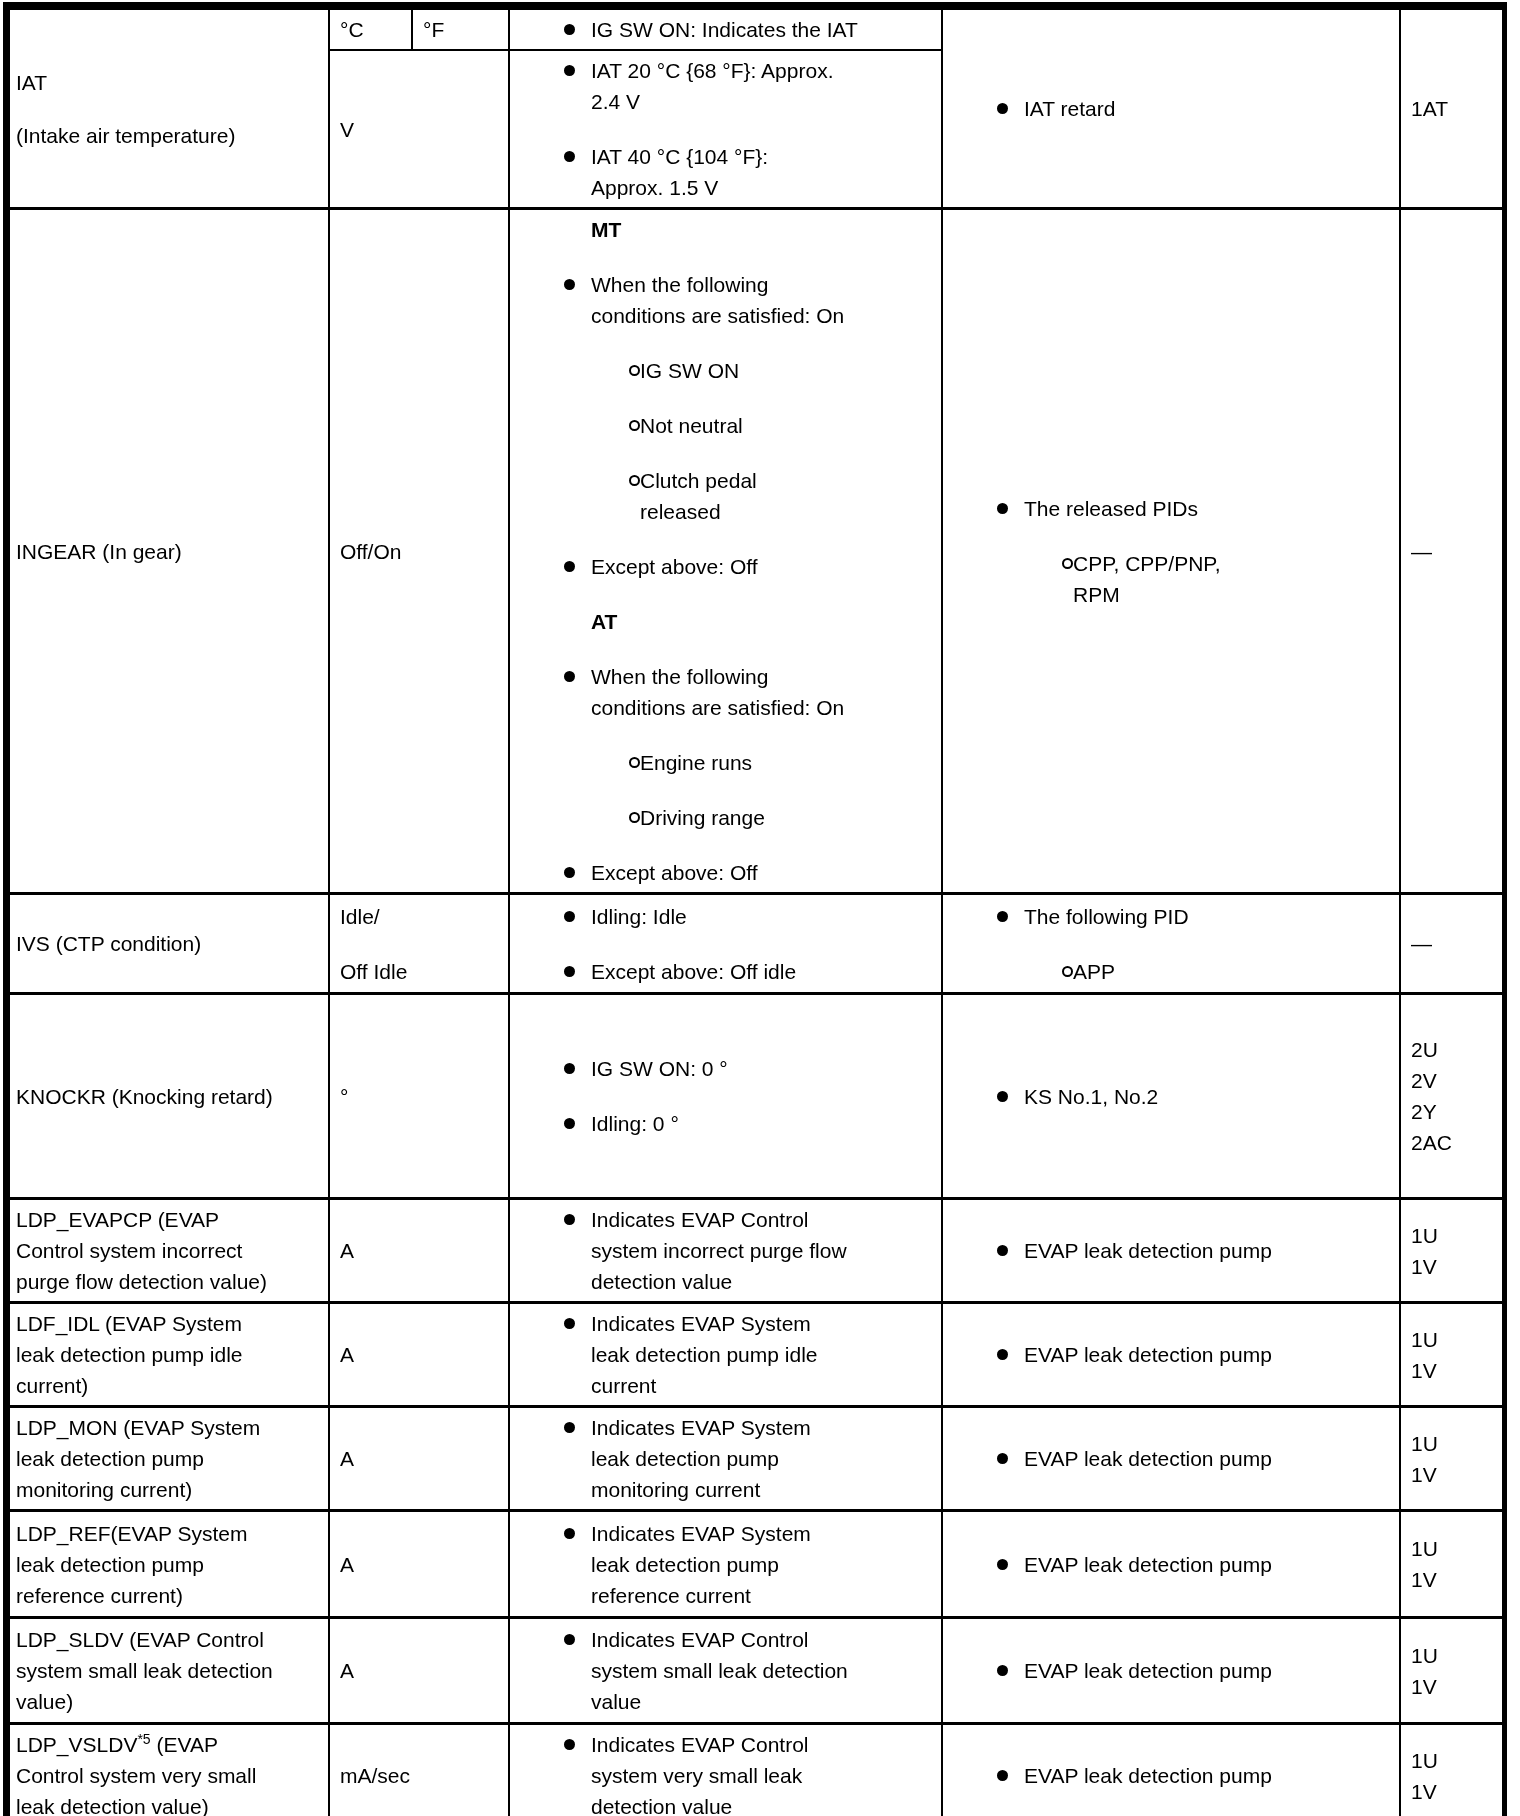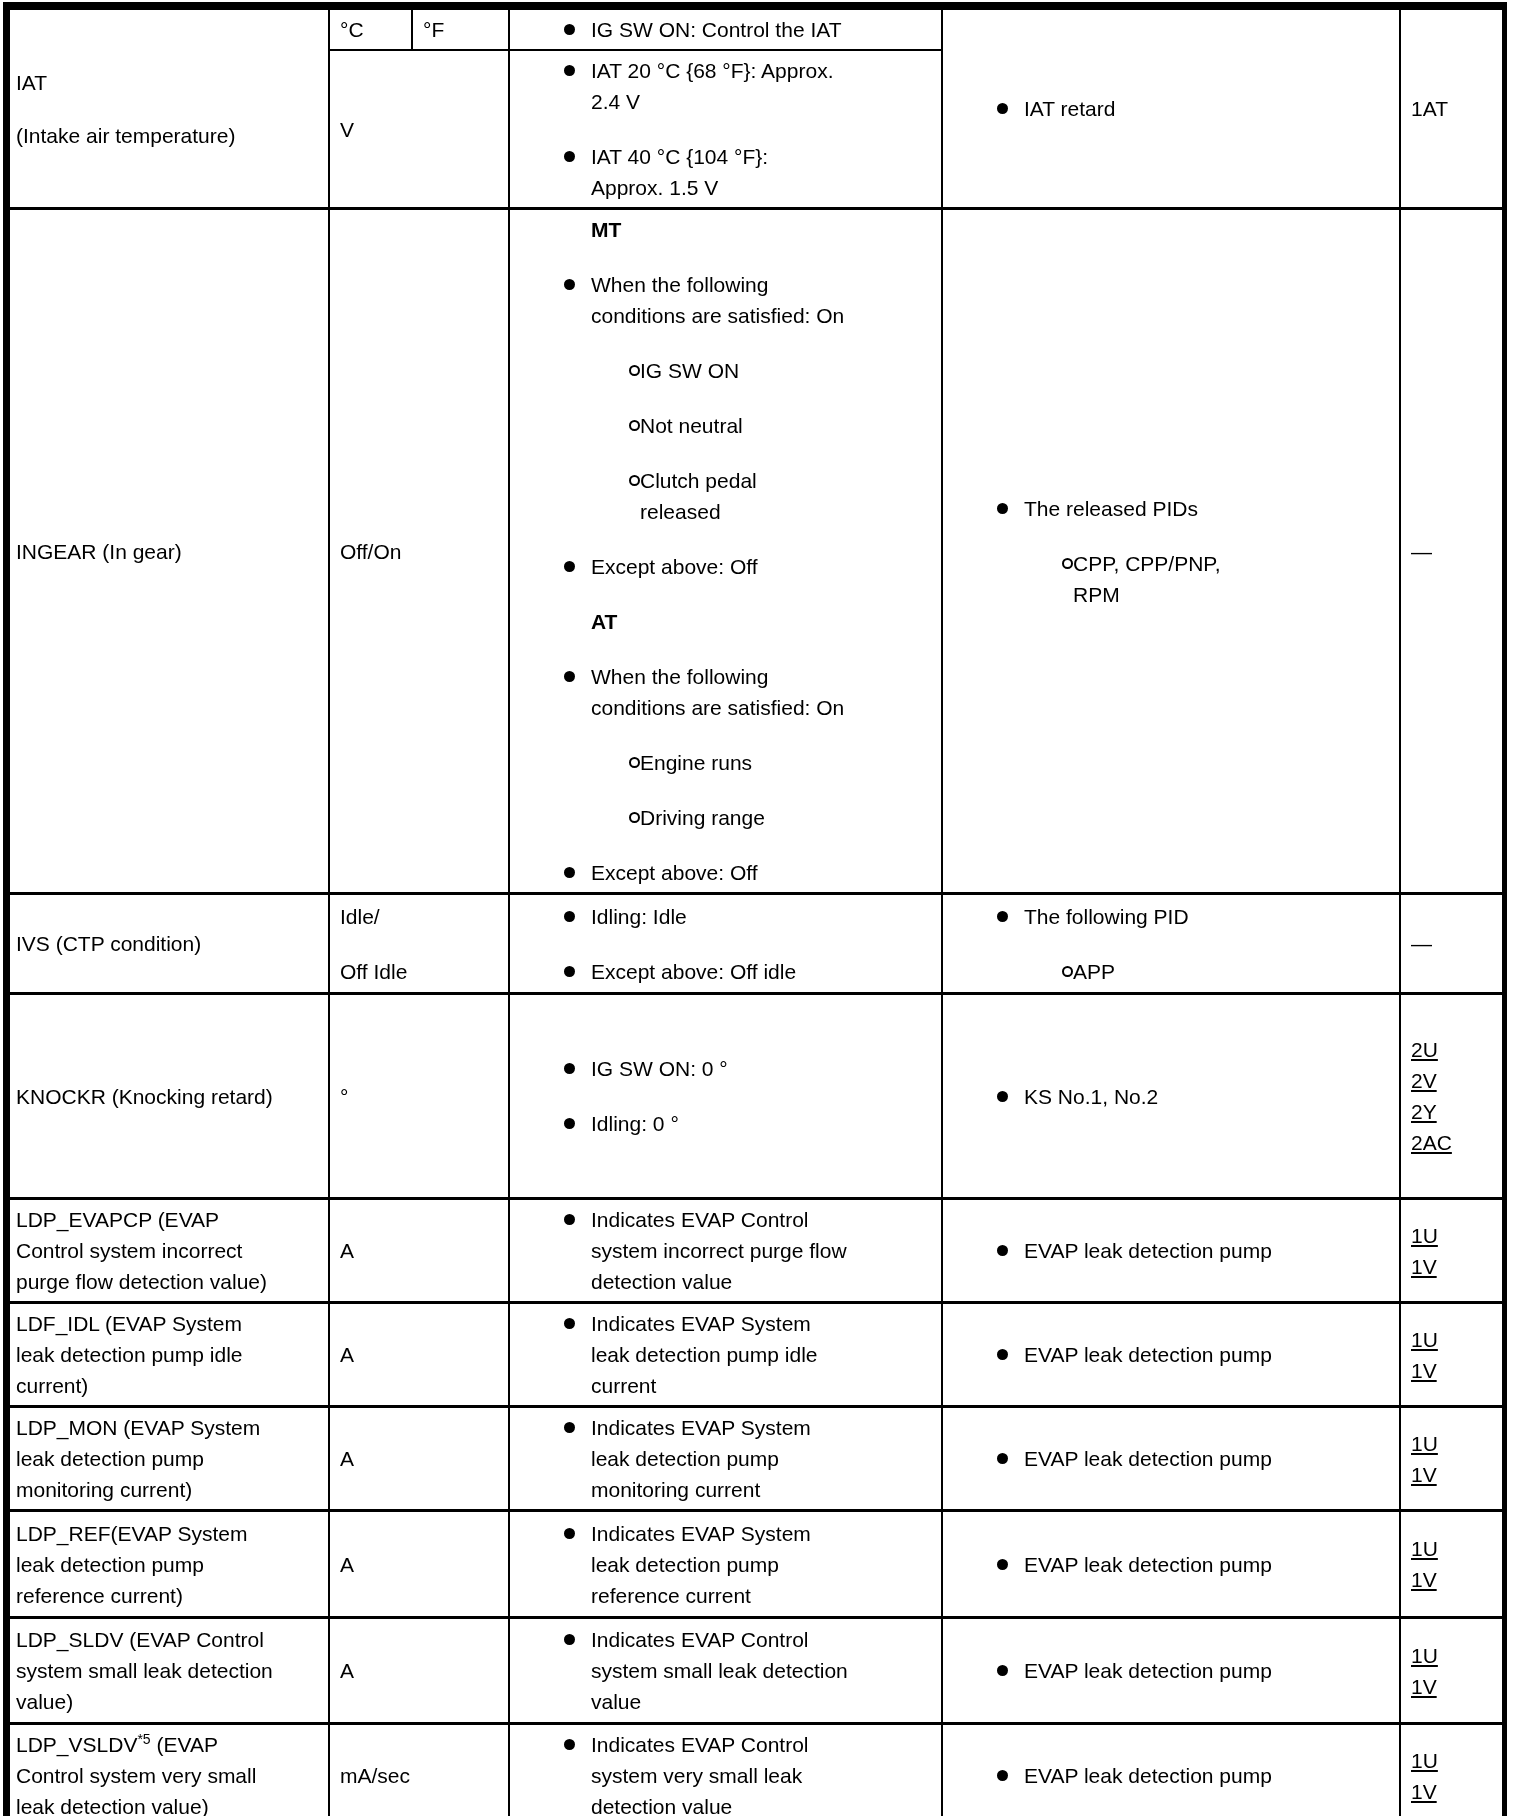--- a/index.html
+++ b/index.html
@@ -20,21 +20,21 @@
     font-size:21px;
     line-height:31px;
     overflow:hidden;
   }
   tr.major > td { border-top-width:3px; }
   .vbox { display:flex; flex-direction:column; justify-content:center; height:100%; box-sizing:border-box; }
   .namecell { row-gap:22px; padding:2px 4px 2px 6px; }
   .unitcell { row-gap:24px; padding:2px 4px 2px 10px; }
   .termcell { padding:2px 4px 2px 10px; }
   .termcell.center { row-gap:28px; }
-  .termcell.spread { justify-content:flex-start; padding-top:12px; padding-bottom:12px;text-decoration:underline; }
+  .termcell.spread { justify-content:flex-start; padding-top:12px; padding-bottom:12px; }
   .listcell { row-gap:24px; padding:4px 6px; }
   .para { white-space:pre-line; }
   .item { display:flex; column-gap:16px; padding-left:48px; }
   .item-sub { display:flex; padding-left:113px; }
   .item-h { padding-left:75px; font-weight:bold; }
   .mark-dot {
     flex:none; width:11px; height:11px; margin-top:10px;
     border-radius:50%; background:#000;
   }
   .mark-circle {
@@ -72,21 +72,21 @@
           </td>
           <td>
             <div class="vbox unitcell">
               <div class="para">°F</div>
             </div>
           </td>
           <td>
             <div class="vbox listcell">
               <div class="item">
                 <span class="mark-dot"></span>
-                <div class="itxt">IG SW ON: Control the IAT</div>
+                <div class="itxt">IG SW ON: Indicates the IAT</div>
               </div>
             </div>
           </td>
           <td rowspan="2">
             <div class="vbox listcell">
               <div class="item">
                 <span class="mark-dot"></span>
                 <div class="itxt">IAT retard</div>
               </div>
             </div>

